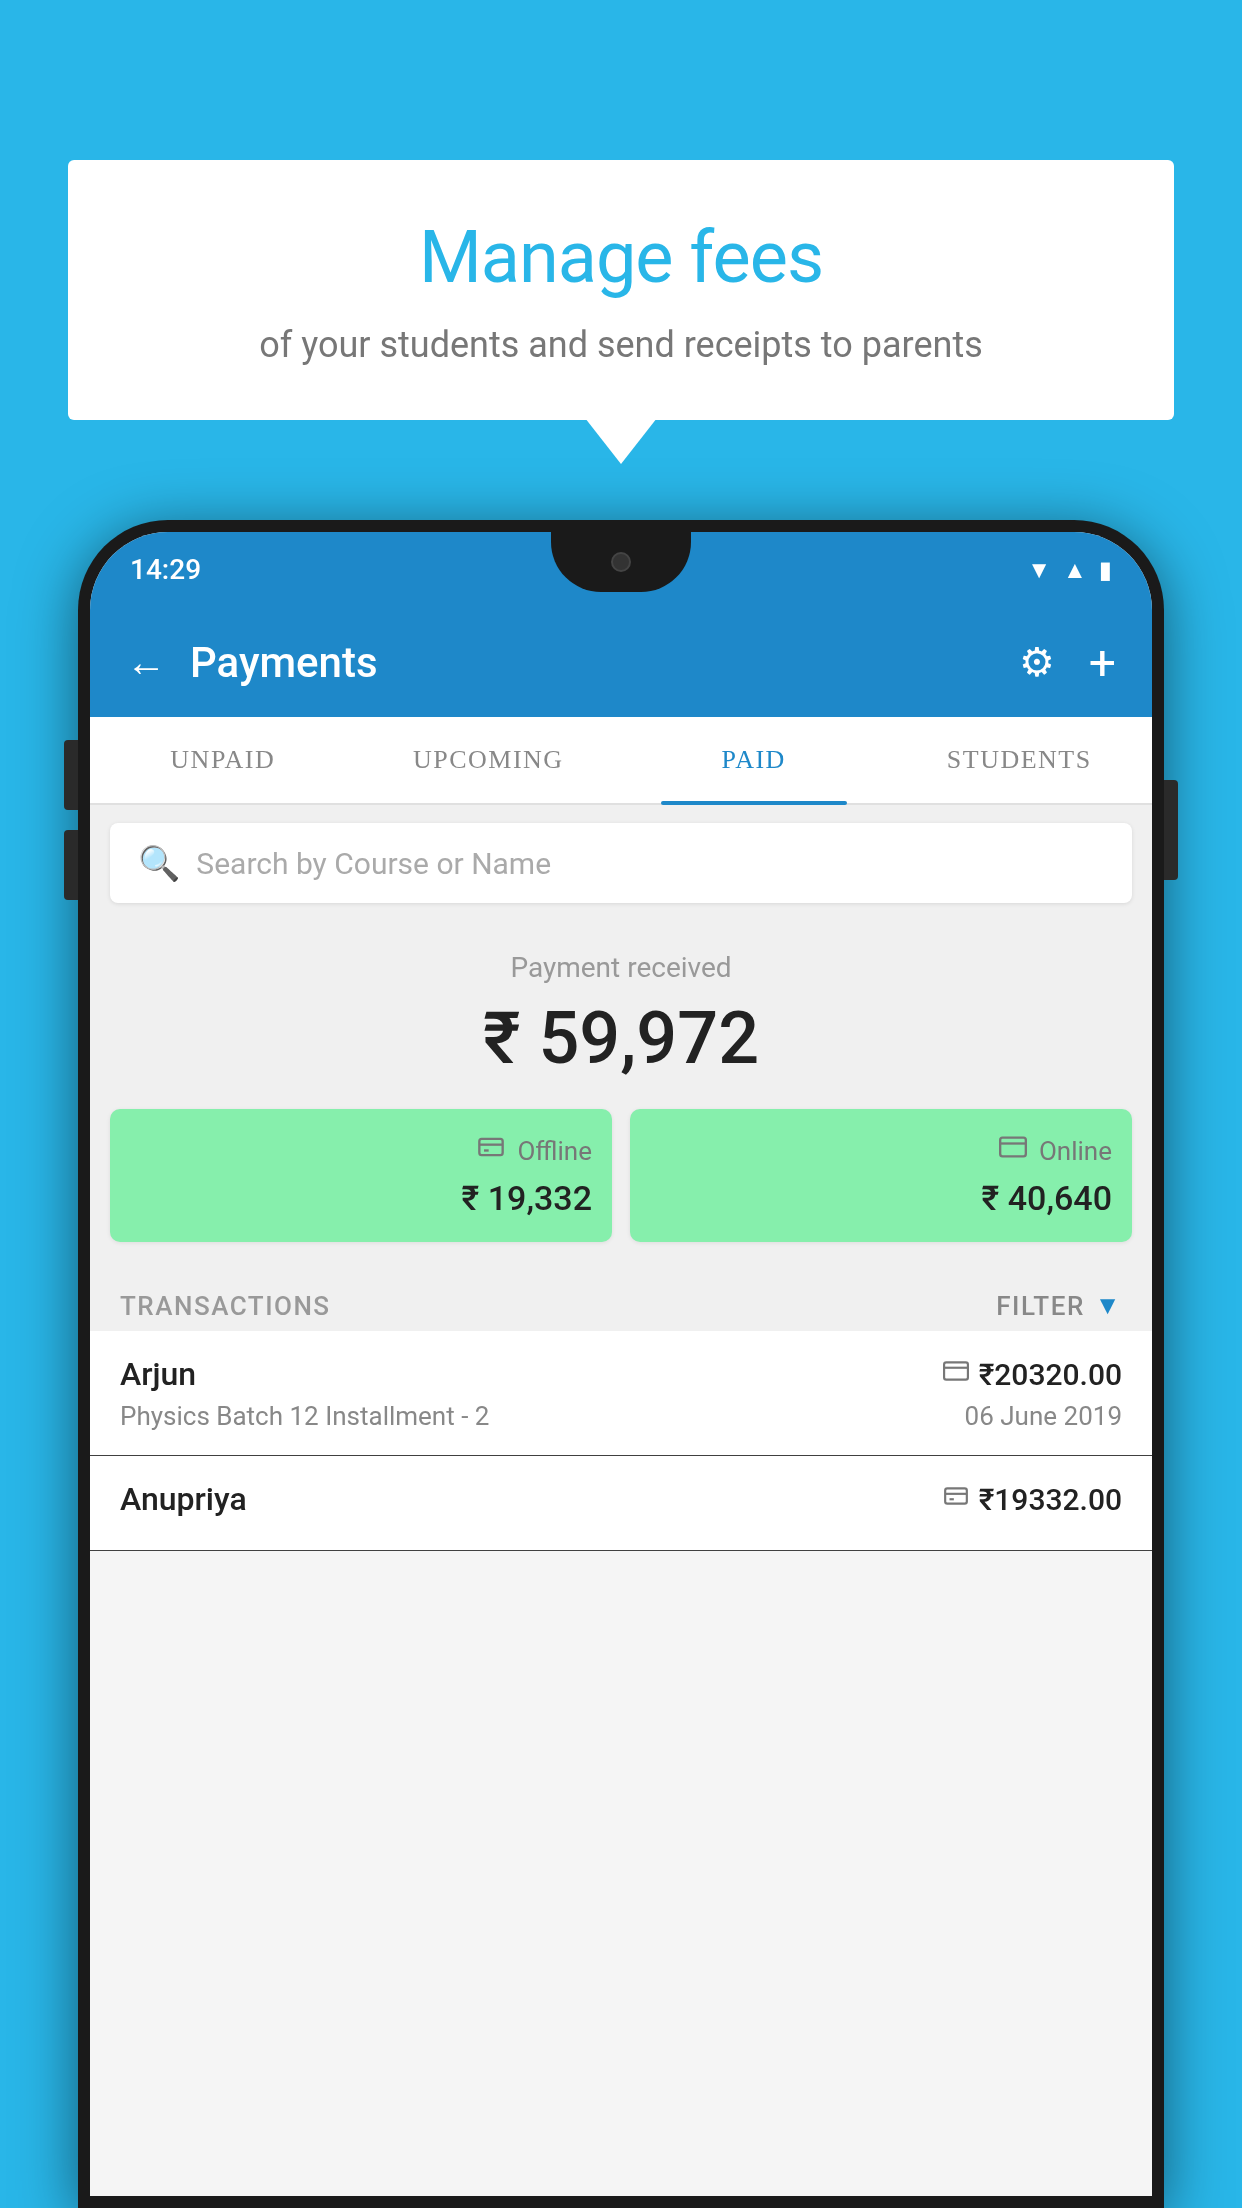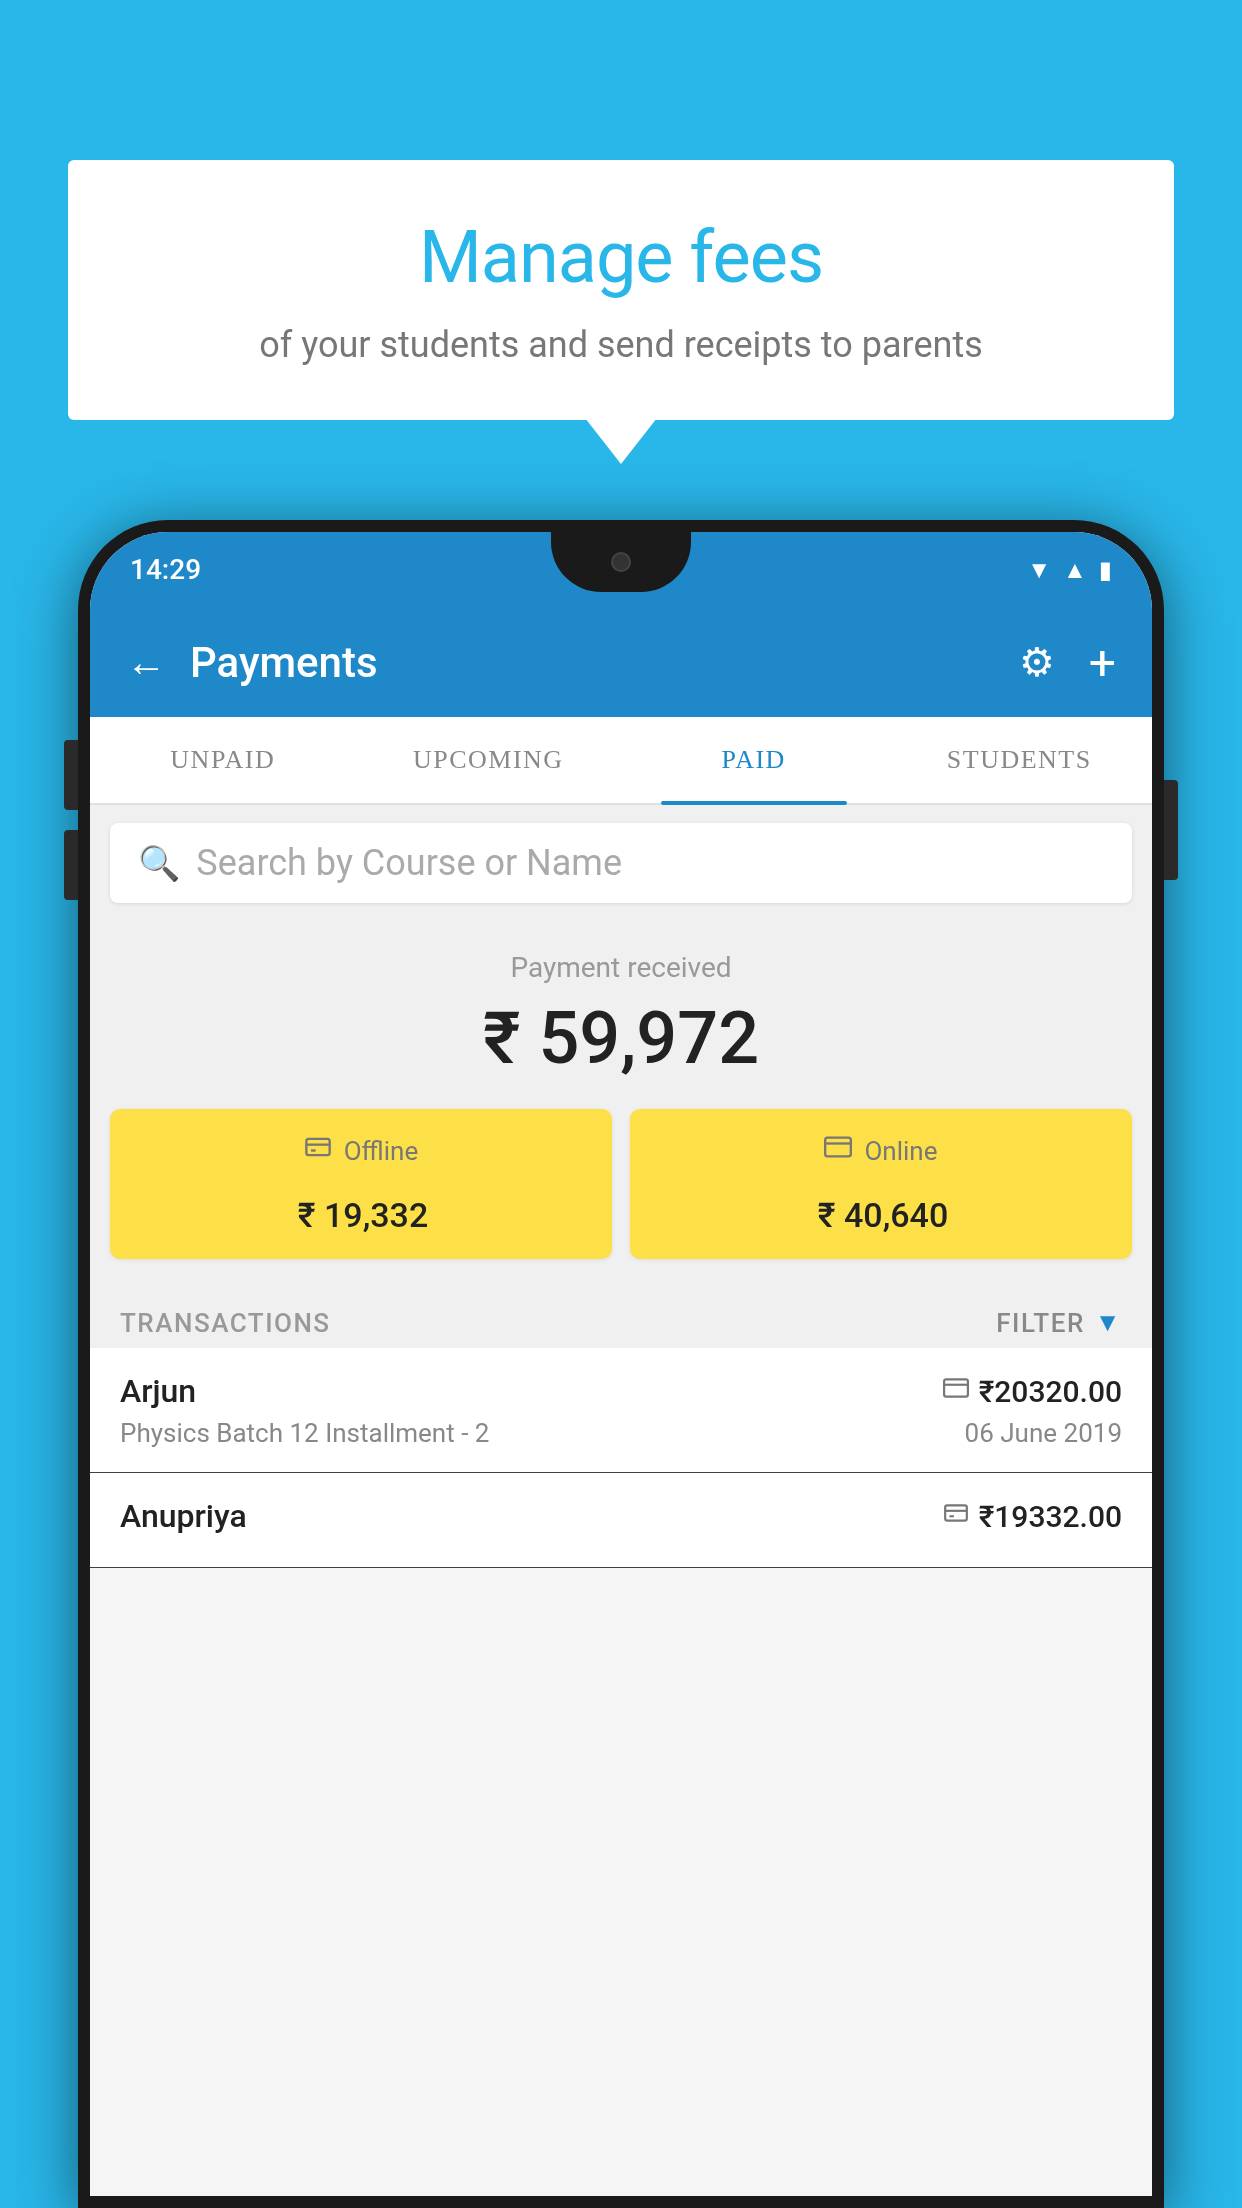--- a/index.html
+++ b/index.html
@@ -202,21 +202,21 @@
       padding: 0 28px;
       gap: 16px;
       box-shadow: 0 1px 4px rgba(0,0,0,0.1);
     }
     .search-icon {
       color: #999;
       font-size: 34px;
     }
     .search-placeholder {
       color: #aaa;
-      font-size: 36px;
+      font-size: 30px;
     }
 
     
     .payment-summary {
       background: #f0f0f0;
       padding: 30px 20px;
       text-align: center;
     }
     .payment-label {
       color: #999;
@@ -230,28 +230,27 @@
       margin-bottom: 28px;
     }
 
     .payment-cards {
       display: flex;
       gap: 18px;
       margin-top: 10px;
     }
     .payment-card {
       flex: 1;
-      background: #fde047;
+      background: #86efac;
       border-radius: 10px;
       padding: 24px 20px;
       display: flex;
       flex-direction: column;
-      align-items: center;
+      align-items: flex-end;
       box-shadow: 0 1px 4px rgba(0,0,0,0.08);
-      gap: 17px;
     }
     .card-row {
       display: flex;
       align-items: center;
       gap: 12px;
       margin-bottom: 10px;
     }
     .card-icon {
       color: #777;
       font-size: 28px;

